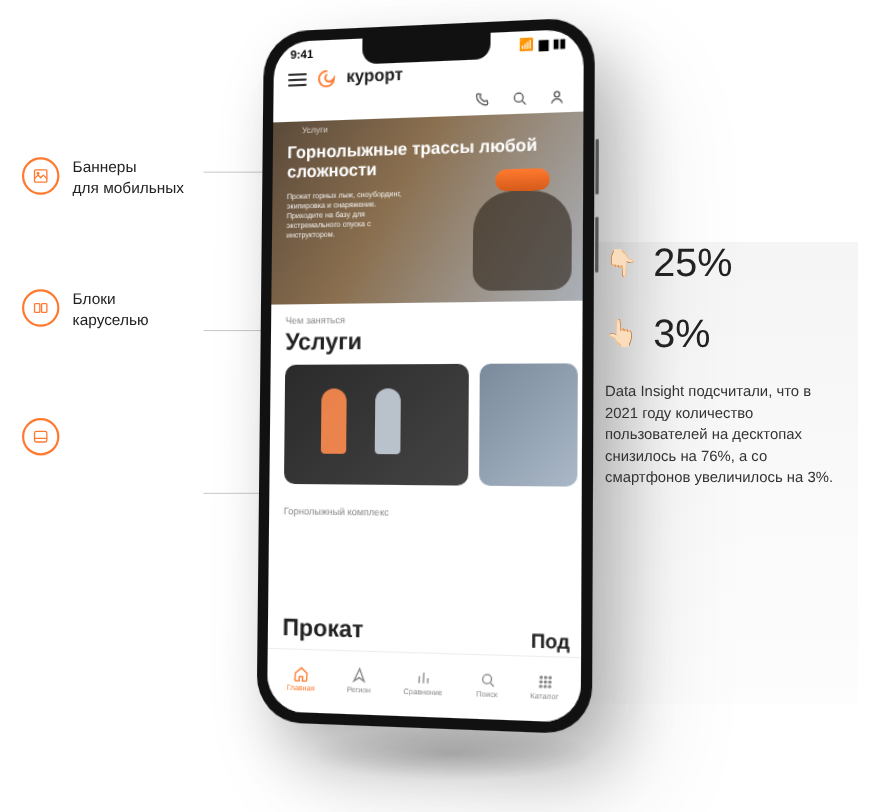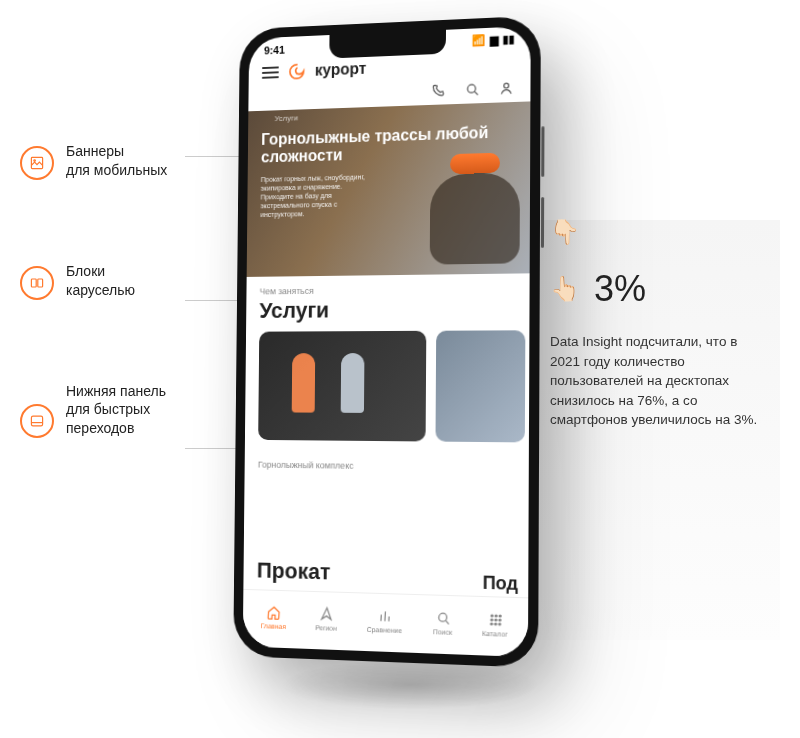--- a/index.html
+++ b/index.html
@@ -1,20 +1,20 @@
 <!DOCTYPE html>
 <html><head>
 <meta charset="utf-8">
 <style>
   * { box-sizing: border-box; margin: 0; padding: 0; }
   body { font-family: -apple-system, BlinkMacSystemFont, "Segoe UI", Arial, sans-serif; background: #fff; width: 800px; height: 738px; position: relative; overflow: hidden; }
 
   
   .callouts { position: absolute; left: 20px; top: 140px; width: 190px; }
-  .callout { display: flex; align-items: flex-end; gap: 12px; margin-bottom: 80px; }
+  .callout { display: flex; align-items: center; gap: 12px; margin-bottom: 80px; }
   .callout-icon { width: 34px; height: 34px; border: 2px solid #ff7a2f; border-radius: 50%; display: flex; align-items: center; justify-content: center; flex-shrink: 0; }
   .callout-icon svg { stroke: #ff7a2f; fill: none; stroke-width: 1.5; }
   .callout-text { font-size: 14px; line-height: 1.35; color: #222; font-weight: 500; padding-top: 2px; }
 
   
   .connector { position: absolute; height: 1px; background: #ccc; }
   .c1 { left: 185px; top: 156px; width: 115px; }
   .c2 { left: 185px; top: 300px; width: 90px; }
   .c3 { left: 185px; top: 448px; width: 100px; }
 
@@ -104,23 +104,20 @@
     <div class="callout-text" style="white-space:pre-line">Блоки
 каруселью</div>
   </div>
   <div class="callout">
     <div class="callout-icon">
       <svg viewBox="0 0 20 20" width="16" height="16">
           <rect x="3" y="4" width="14" height="12" rx="2"></rect>
           <path d="M3 12h14"></path>
         </svg>
     </div>
-    <div class="callout-text" style="white-space:pre-line">Нижняя панель
-для быстрых
-переходов</div>
   </div>
 </div>
 
 <div class="connector c1"></div>
 <div class="connector c2"></div>
 <div class="connector c3"></div>
 
 <div class="phone-wrap">
   <div class="phone">
     <div class="screen">
@@ -230,19 +227,20 @@
         </div>
       </div>
 
     </div>
   </div>
 </div>
 
 <div class="stats">
   <div class="stat">
     <span class="hand">👇🏻</span>
+    <span class="stat-val">25%</span>
   </div>
   <div class="stat">
     <span class="hand">👆🏻</span>
     <span class="stat-val">3%</span>
   </div>
   <div class="stat-desc">Data Insight подсчитали, что в 2021 году количество пользователей на десктопах снизилось на 76%, а со смартфонов увеличилось на 3%.</div>
 </div>
 
 </body></html>

